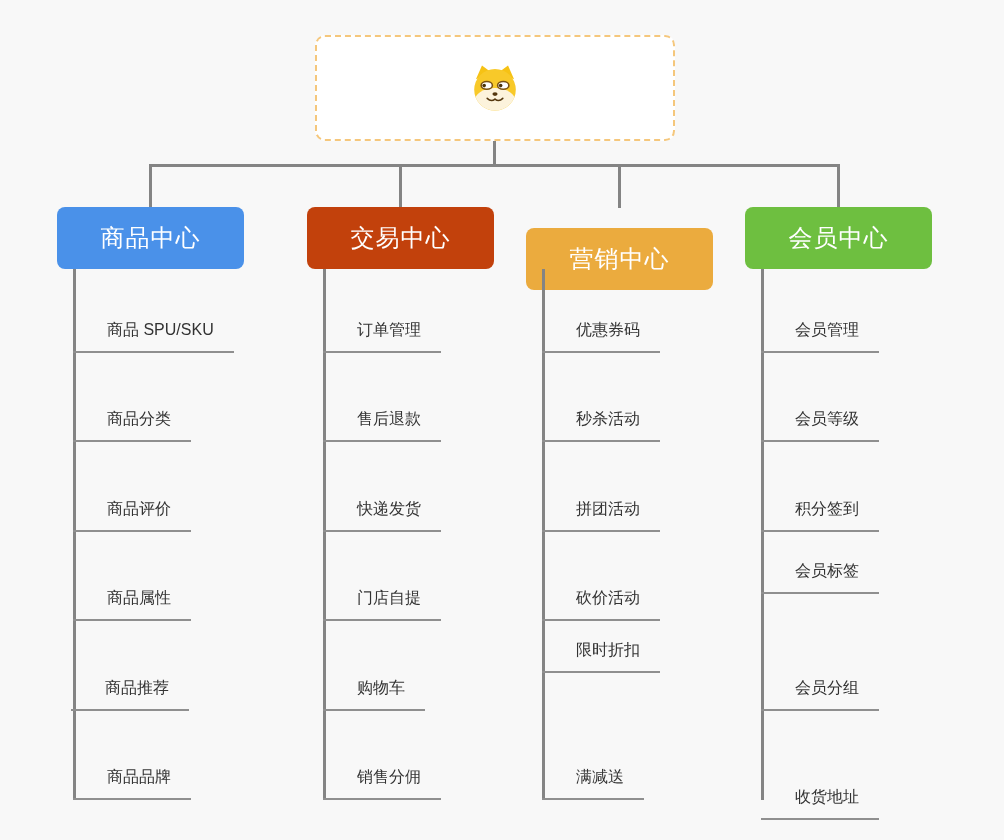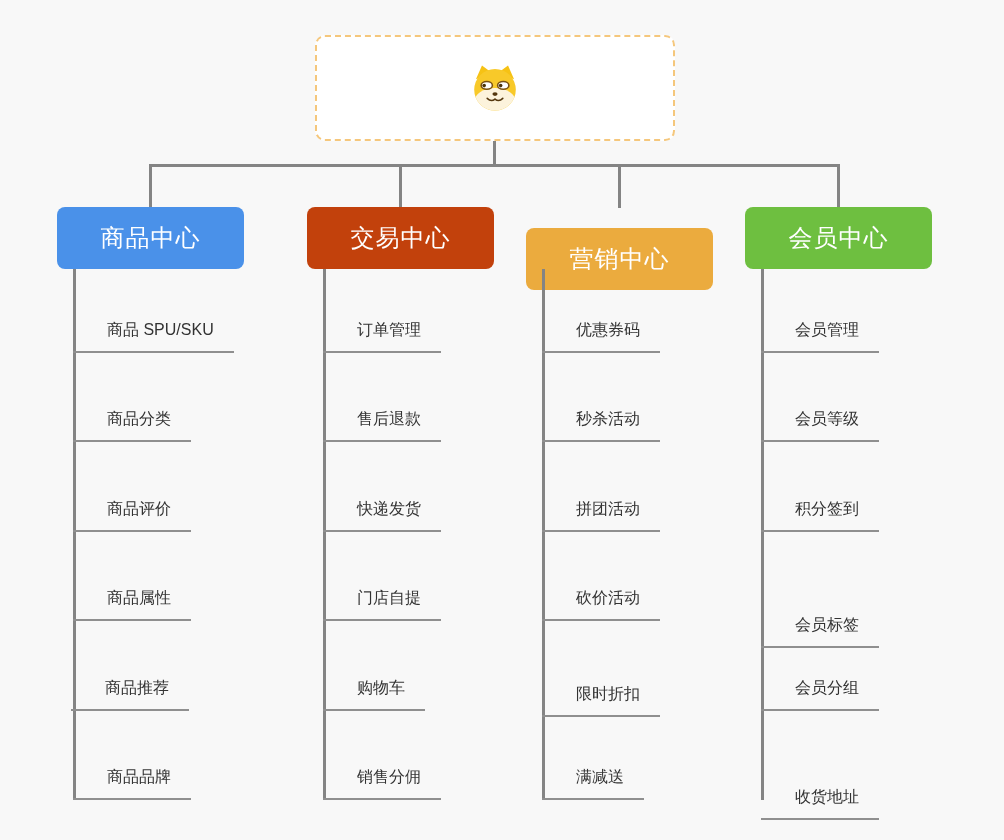--- a/index.html
+++ b/index.html
@@ -131,27 +131,27 @@
       <div class="sub-item" style="left: 323px; top: 670.6px;">购物车</div>
       <div class="sub-item" style="left: 323px; top: 760px;">销售分佣</div>
       <div class="branch-box" style="left: 526px; background: rgb(235, 171, 62); margin-top: 21px;">
         <span class="branch-label">营销中心</span>
       </div>
       <div class="trunk" style="left: 542px; top: 269px; height: 531px;"></div>
       <div class="sub-item" style="left: 542px; top: 313px;">优惠券码</div>
       <div class="sub-item" style="left: 542px; top: 402.4px;">秒杀活动</div>
       <div class="sub-item" style="left: 542px; top: 491.8px;">拼团活动</div>
       <div class="sub-item" style="left: 542px; top: 581.2px;">砍价活动</div>
-      <div class="sub-item" style="left: 542px; top: 677px;">限时折扣</div>
+      <div class="sub-item" style="left: 542px; top: 633px;">限时折扣</div>
       <div class="sub-item" style="left: 542px; top: 760px;">满减送</div>
       <div class="branch-box" style="left: 745px; background: rgb(110, 191, 64);">
         <span class="branch-label">会员中心</span>
       </div>
       <div class="trunk" style="left: 761px; top: 269px; height: 531px;"></div>
       <div class="sub-item" style="left: 761px; top: 313px;">会员管理</div>
       <div class="sub-item" style="left: 761px; top: 402.4px;">会员等级</div>
       <div class="sub-item" style="left: 761px; top: 491.8px;">积分签到</div>
-      <div class="sub-item" style="left: 761px; top: 608px;">会员标签</div>
+      <div class="sub-item" style="left: 761px; top: 554px;">会员标签</div>
       <div class="sub-item" style="left: 761px; top: 670.6px;">会员分组</div>
       <div class="sub-item" style="left: 761px; top: 780px;">收货地址</div>
     </div>
 
 </div>
 
 </body></html>

